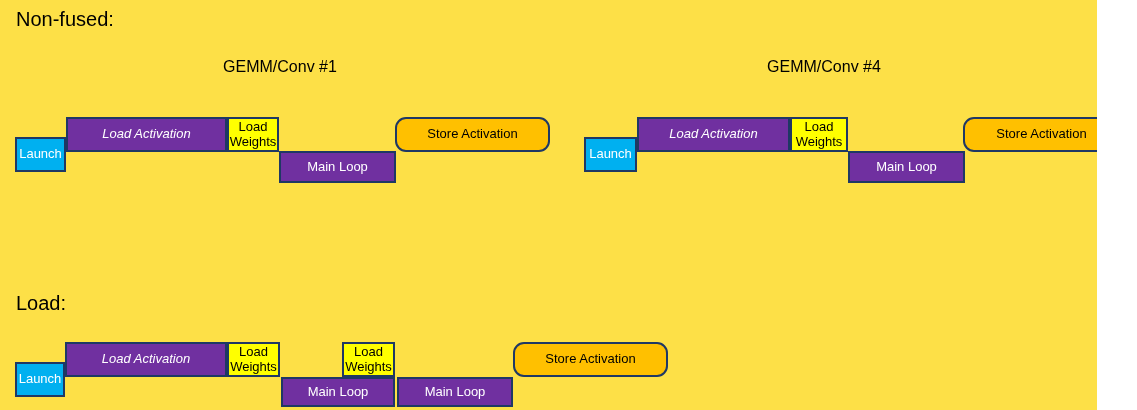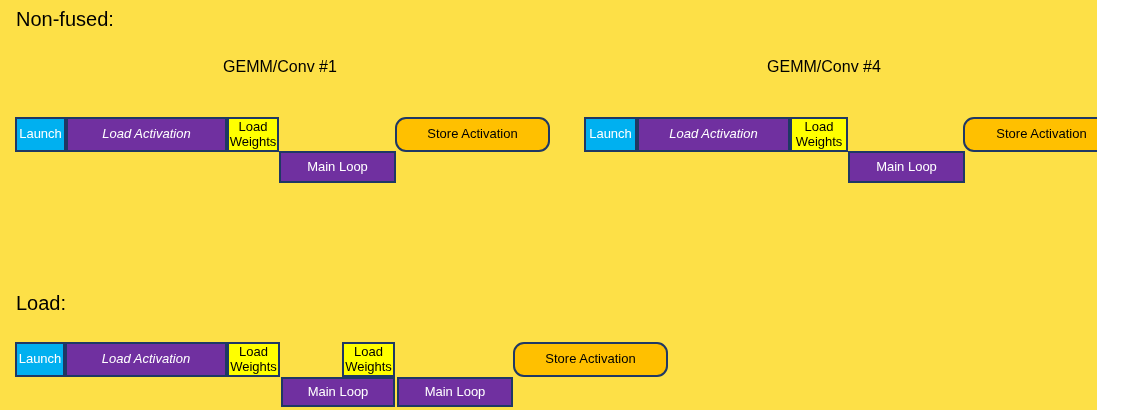--- a/index.html
+++ b/index.html
@@ -37,20 +37,21 @@
     align-items: center;
     justify-content: center;
     text-align: center;
     font-size: 13px;
     line-height: 1.15;
     overflow: hidden;
   }
   .launch {
     background: #00B0F0;
     color: #ffffff;
+    margin-top: 20px;
   }
   .load-act {
     background: #7030A0;
     color: #ffffff;
     font-style: italic;
   }
   .load-w {
     background: #FFFF00;
     color: #000000;
     padding: 0 2px;

